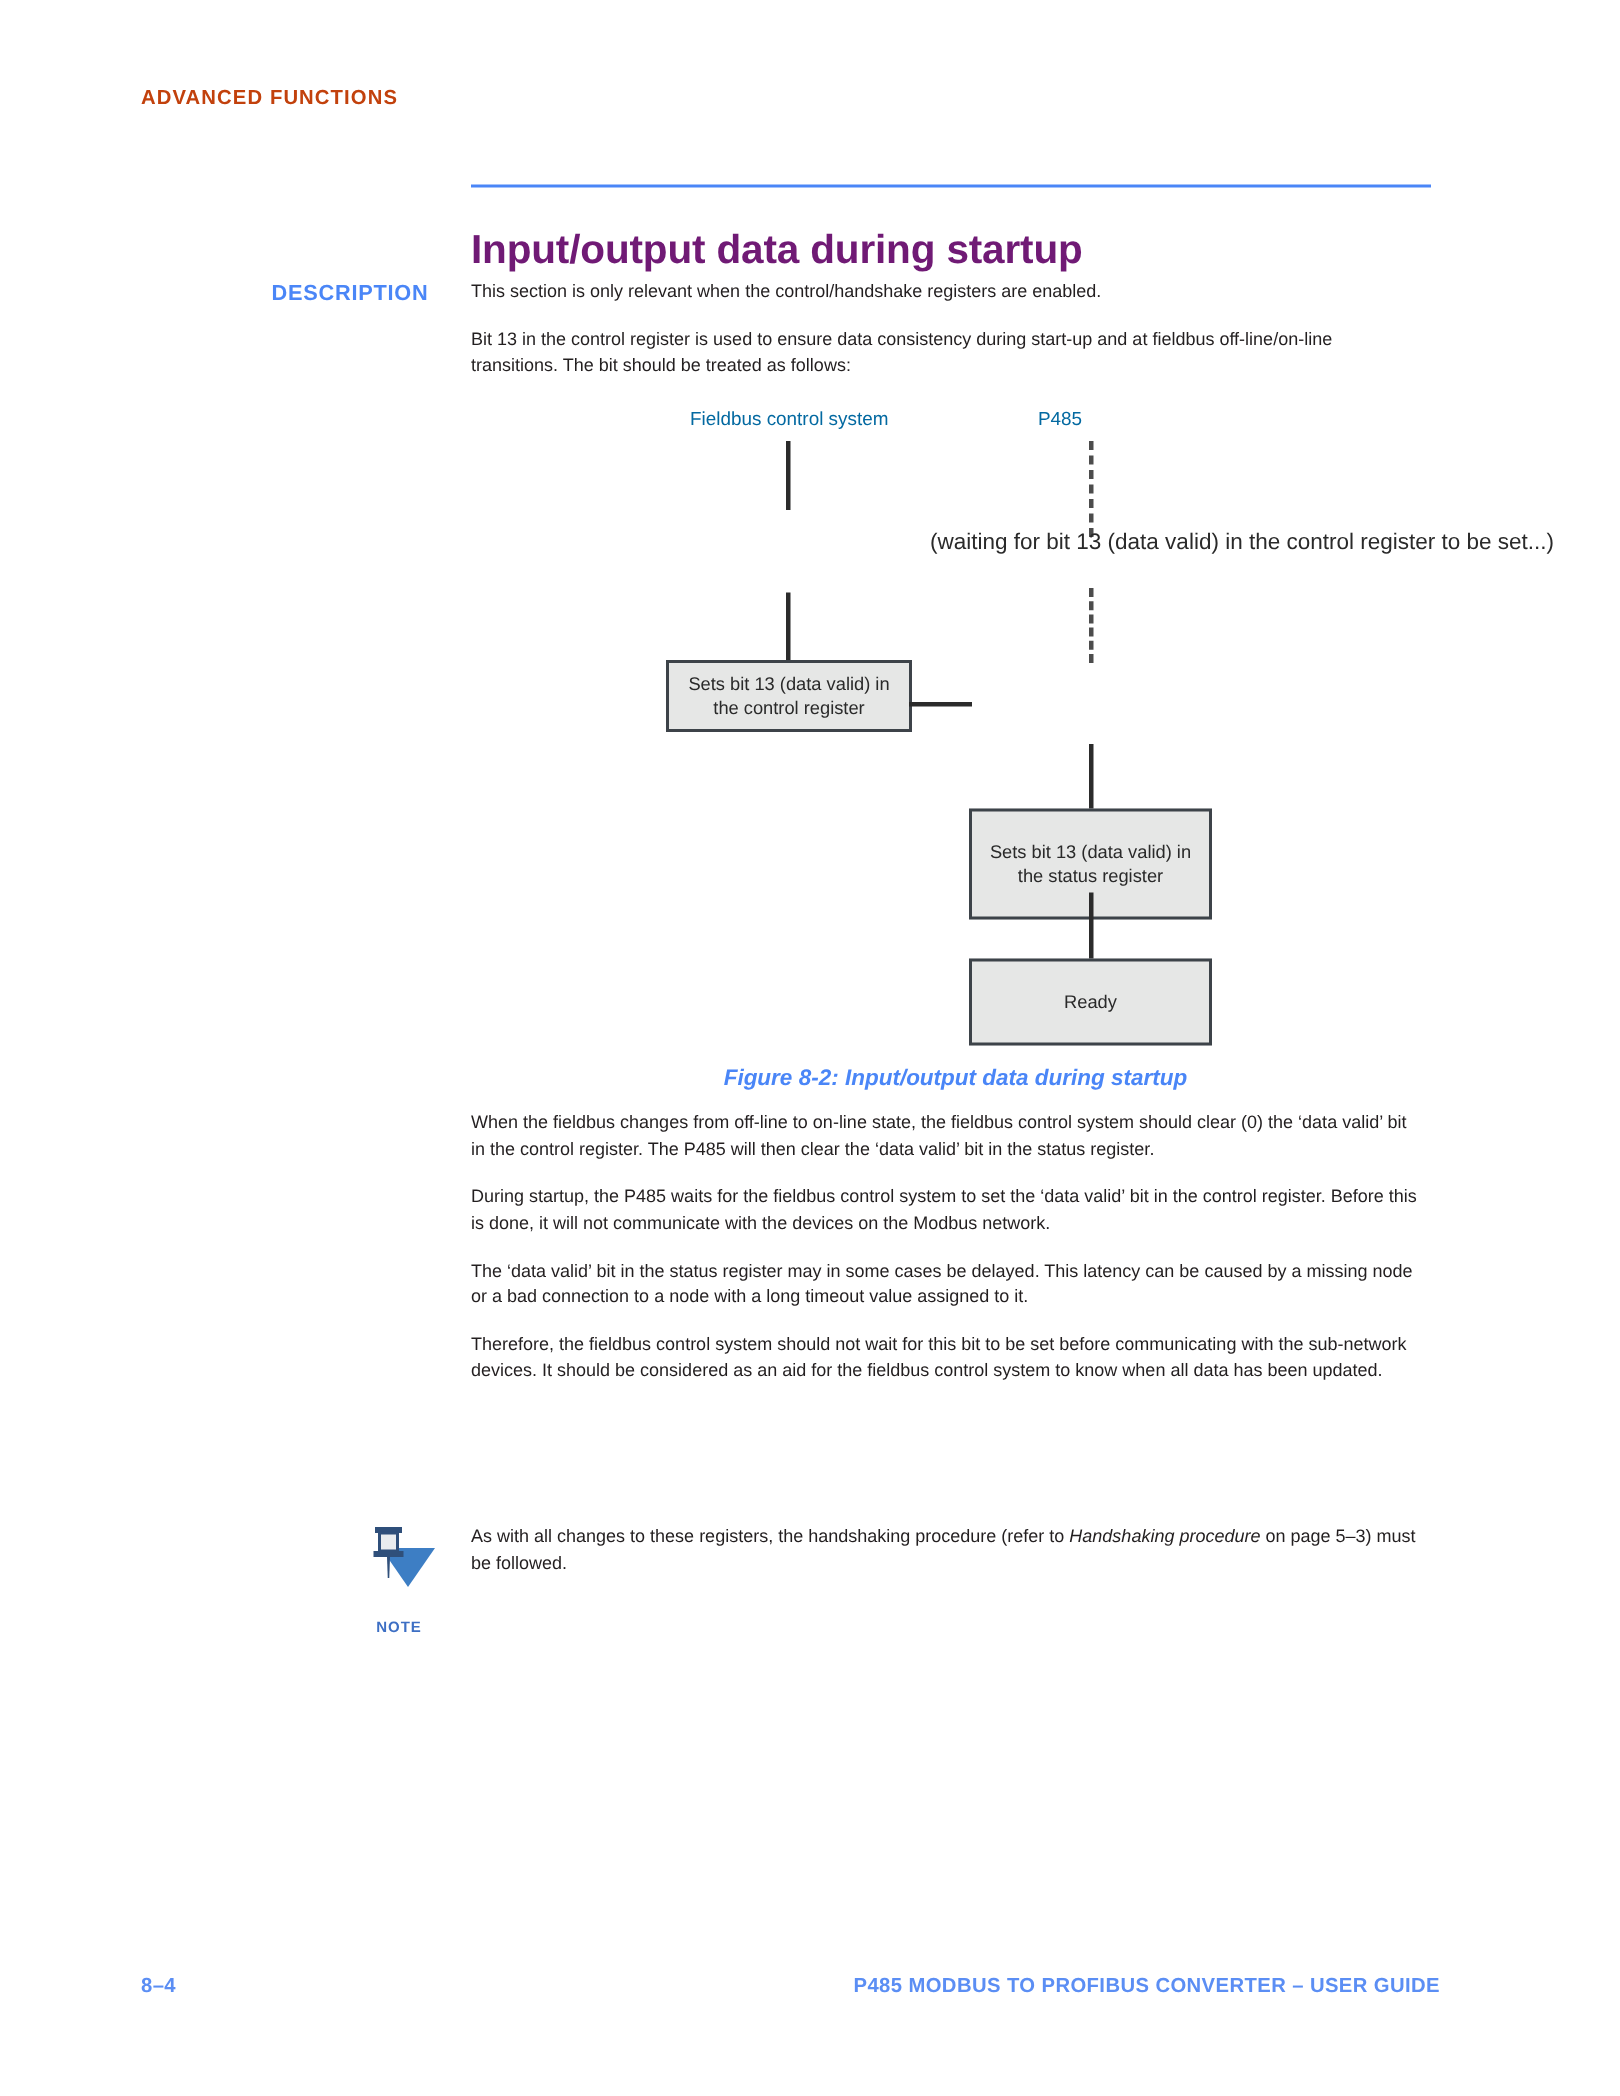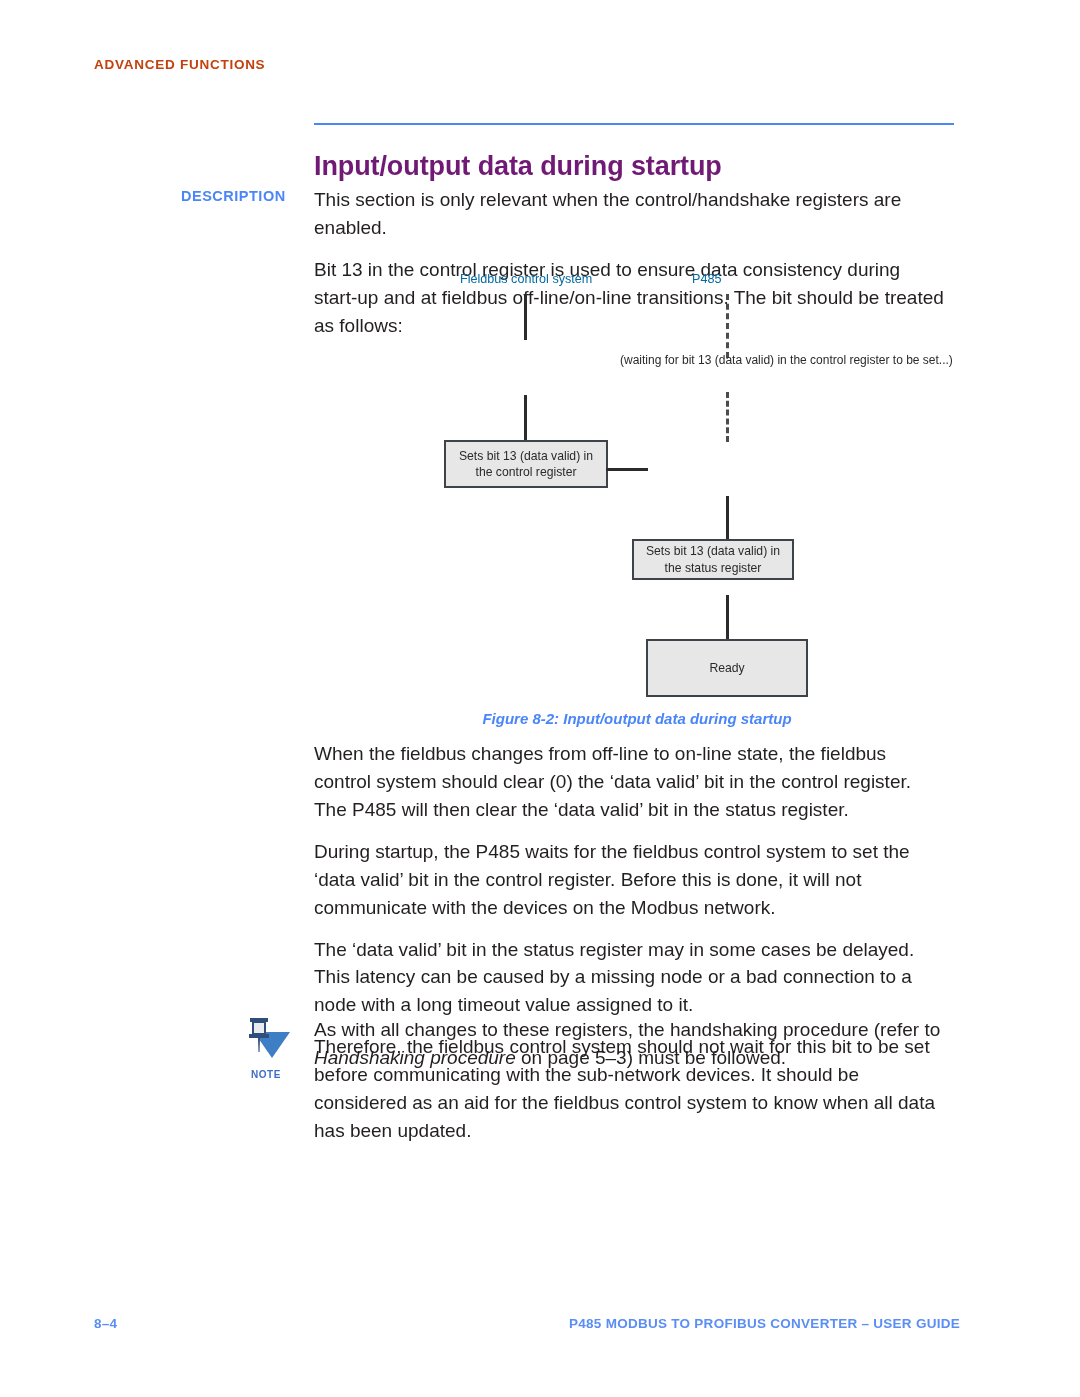--- a/index.html
+++ b/index.html
@@ -64,21 +64,21 @@
   }
 
   
   .body-col {
     position: absolute;
     left: 314px;
     width: 646px;
   }
   p.body {
     margin: 0 12px 14px 0;
-    font-size: 19px;
+    font-size: 12px;
     line-height: 1.47;
     color: #231f20;
   }
   p.body:last-child { margin-bottom: 0; }
   .it { font-style: italic; }
 
   
   .figure {
     position: absolute;
     left: 0;
@@ -114,21 +114,21 @@
   }
   .conn-v { width: 3px; }
   .conn-h { height: 3px; }
   .dashed-v {
     position: absolute;
     width: 0;
     border-left: 3px dashed #4c4c4c;
   }
   .wait-note {
     position: absolute;
-    font-size: 12px;
+    font-size: 15px;
     line-height: 1.34;
     color: #2a2a2a;
     text-align: center;
     white-space: nowrap;
   }
   .fig-caption {
     position: absolute;
     left: 314px;
     top: 710px;
     width: 646px;
@@ -145,21 +145,21 @@
     left: 238px;
     top: 1014px;
     width: 56px;
     text-align: center;
   }
   .note-caption {
     font-size: 10px;
     font-weight: bold;
     letter-spacing: 0.06em;
     color: #3d6fc4;
-    margin-top: 1px;
+    margin-top: 11px;
     text-align: center;
   }
 
   
   .footer-page {
     position: absolute;
     left: 94px;
     top: 1316px;
     font-size: 13.5px;
     font-weight: bold;
@@ -207,21 +207,21 @@
   <div class="wait-note" style="left:620px; top:90px; width:214px;">(waiting for bit 13 (data valid) in the control register to be set...)</div>
 
 
   <div class="node" style="left:444px; top:178px; width:164px; height:48px;">Sets bit 13 (data valid) in the control register</div>
 
   <div class="conn conn-h" style="left:606px; top:206px; width:42px;"></div>
 
 
   <div class="conn conn-v" style="left:726px; top:234px; height:45px;"></div>
 
-  <div class="node" style="left:632px; top:277px; width:162px; height:41px;">Sets bit 13 (data valid) in the status register</div>
+  <div class="node" style="left:646px; top:277px; width:162px; height:74px;">Sets bit 13 (data valid) in the status register</div>
 
   <div class="conn conn-v" style="left:726px; top:333px; height:45px;"></div>
 
   <div class="node" style="left:646px; top:377px; width:162px; height:58px;">Ready</div>
 </div>
 
 <div class="fig-caption">Figure 8-2: Input/output data during startup</div>
 
 <div class="body-col" style="top:740px;">
   <p class="body">When the fieldbus changes from off-line to on-line state, the fieldbus control system should clear (0) the ‘data valid’ bit in the control register. The P485 will then clear the ‘data valid’ bit in the status register.</p>

